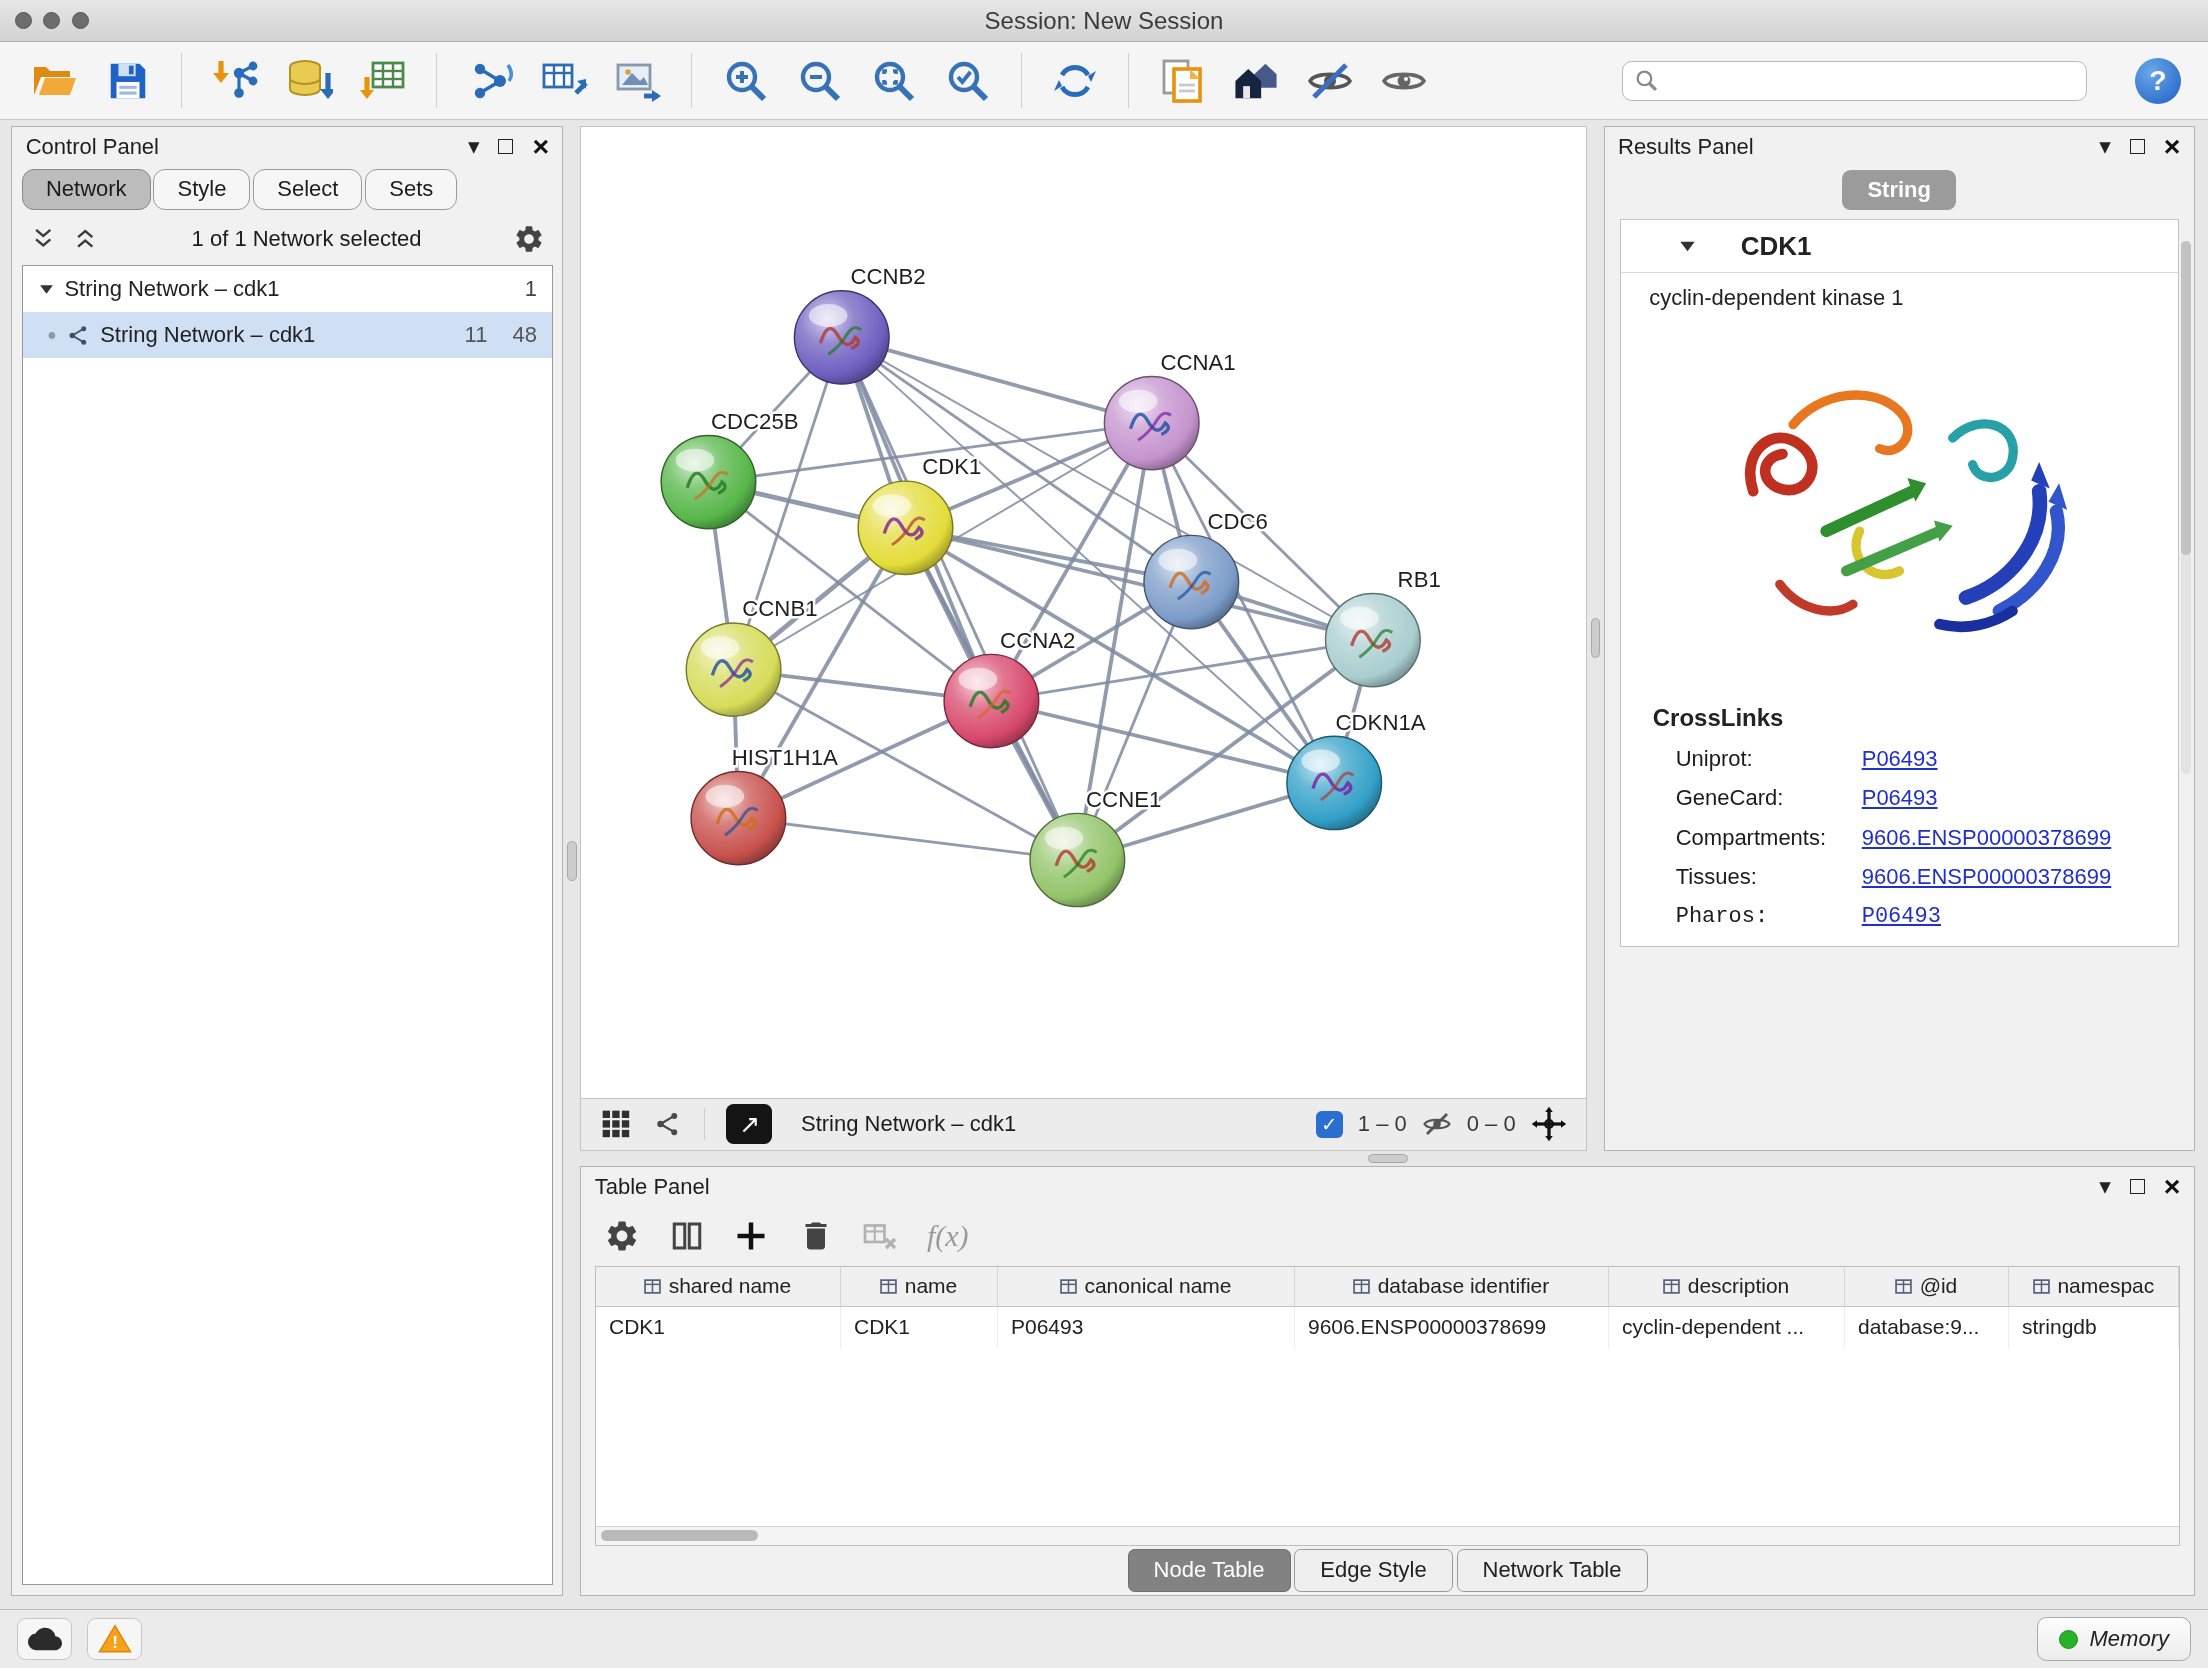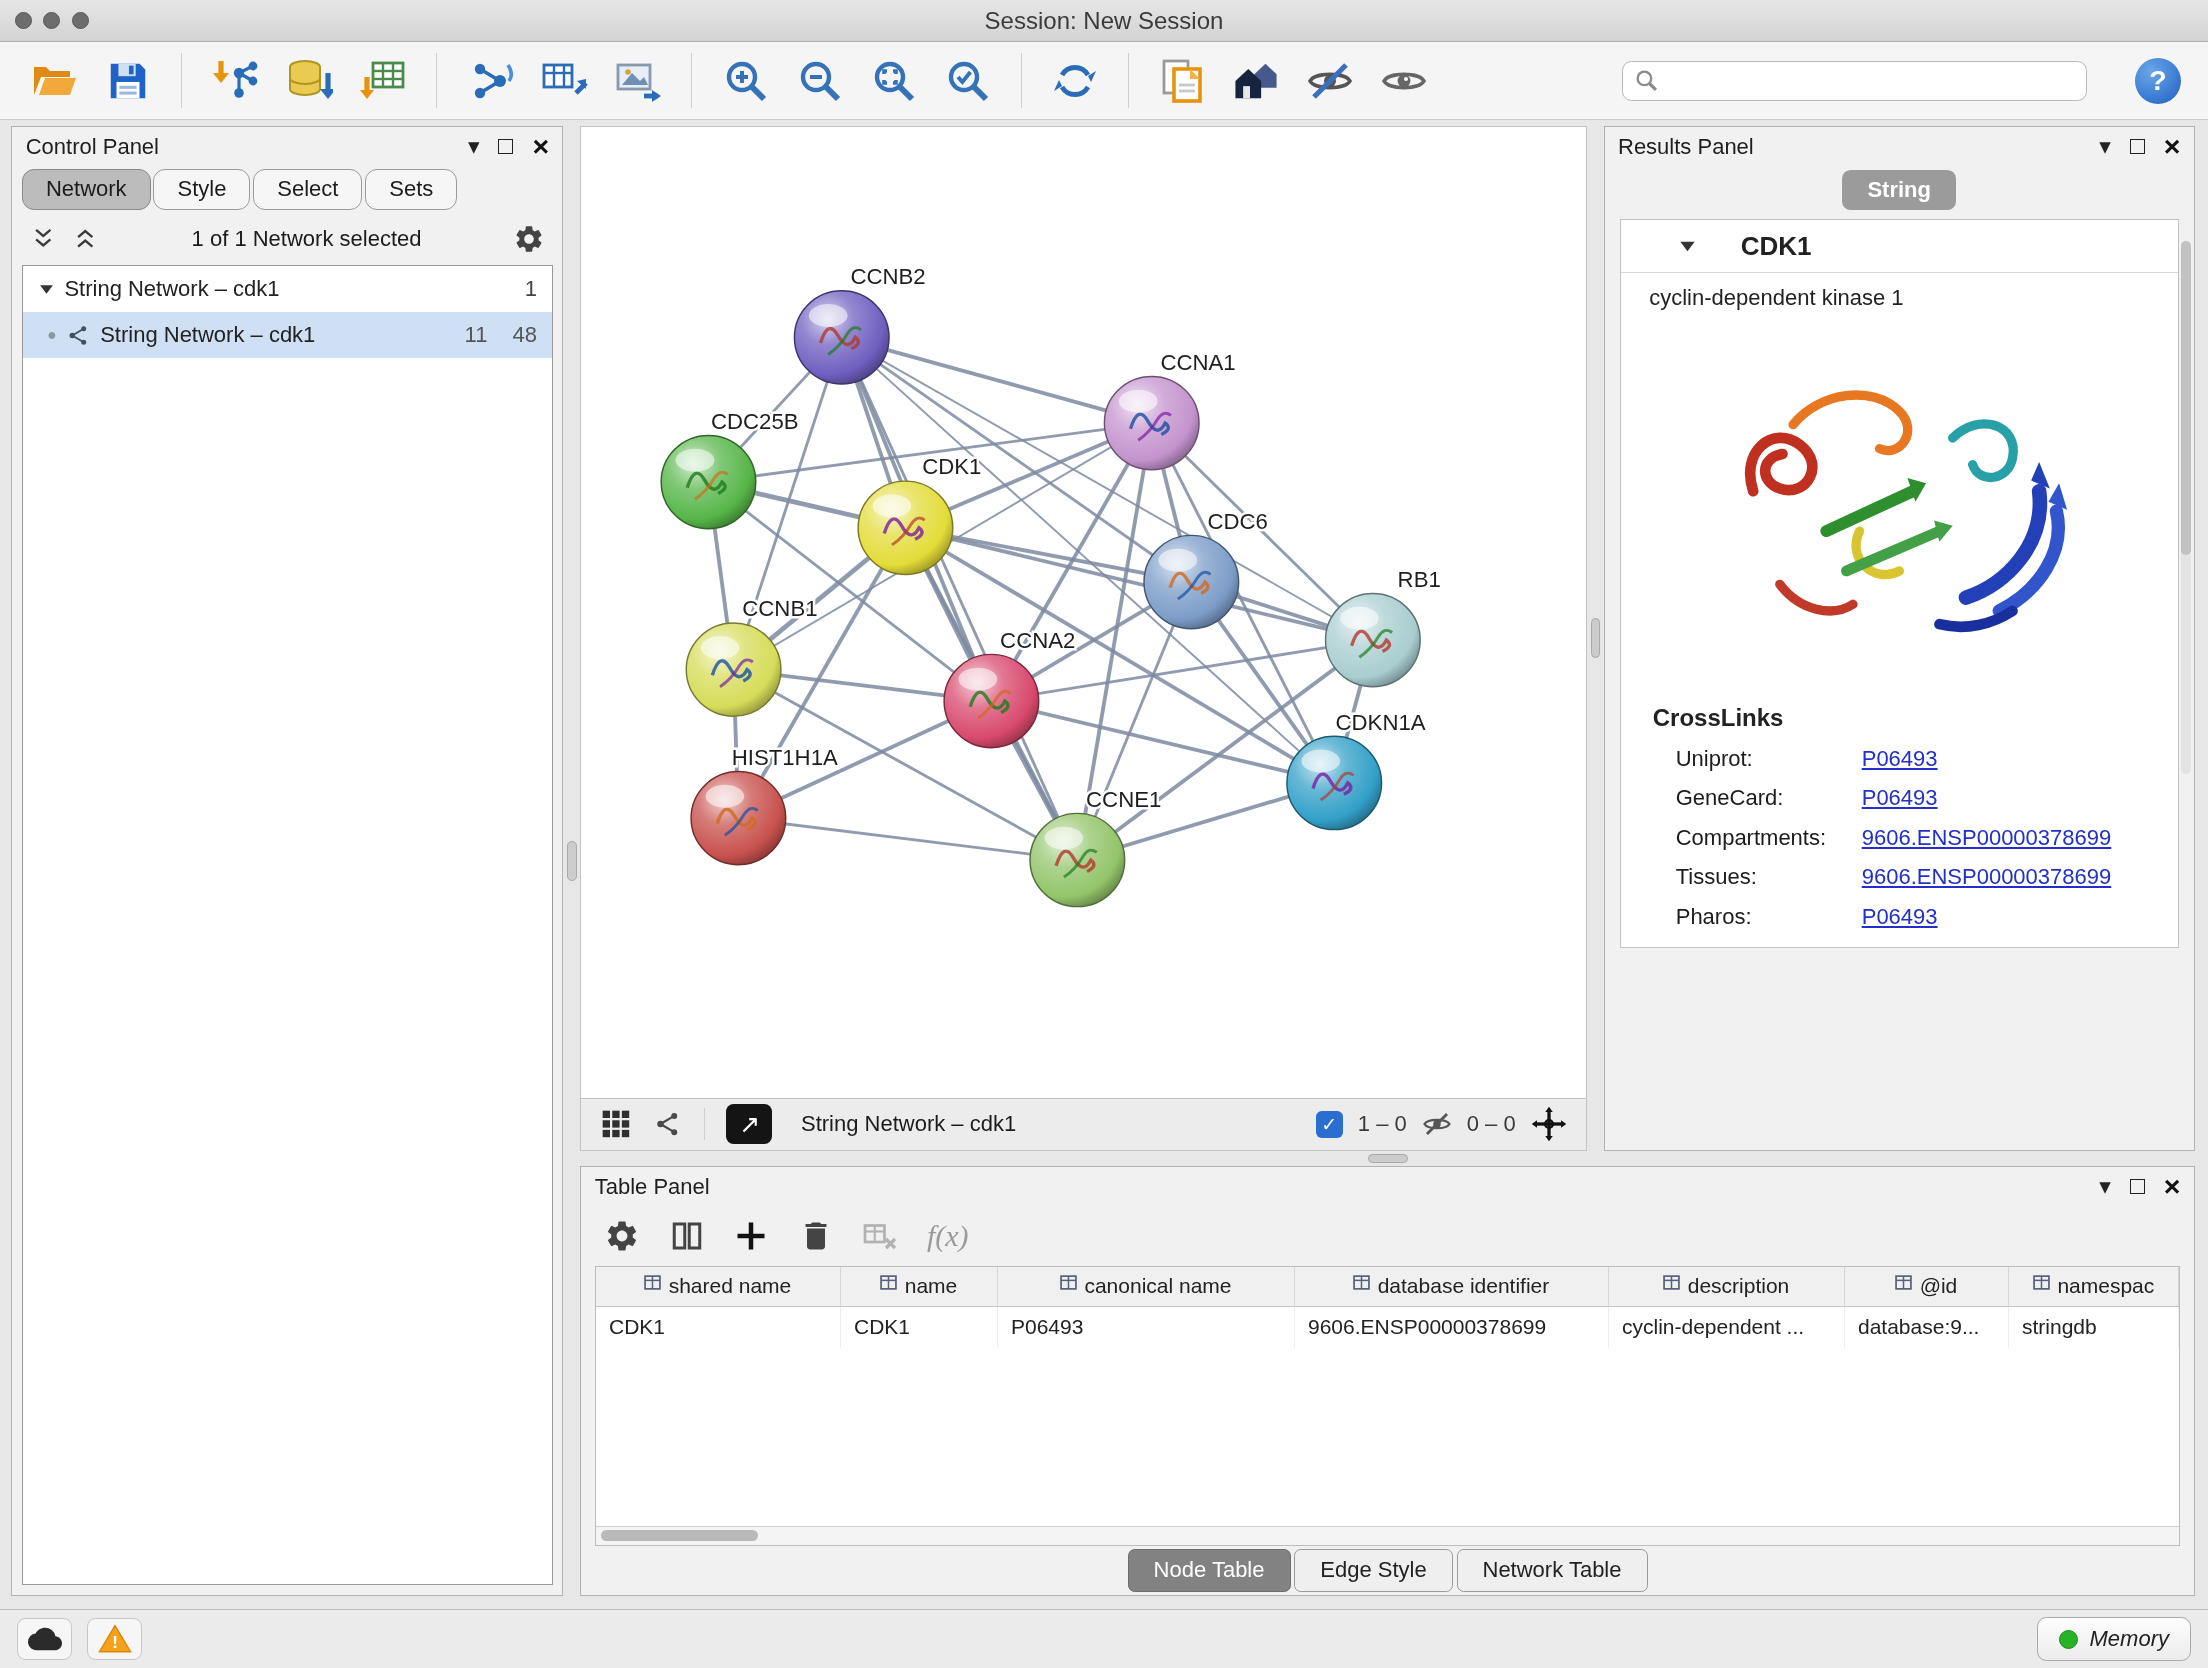--- a/index.html
+++ b/index.html
@@ -92,21 +92,21 @@
   .xl-label { width: 186px; color: #1c1c1c; }
   .xl-link { color: #2030c8; text-decoration: underline; }
   .rp-scroll { position: absolute; right: 2.9px; top: 114px; width: 9.5px; height: 533px; background: #e3e3e3; border-radius: 4.8px; }
   .rp-thumb { width: 9.5px; height: 314px; background: #c2c2c2; border-radius: 4.8px; }
   
   .table-panel { flex: 1; min-height: 0; }
   .tp-toolbar { height: 59px; display: flex; align-items: center; gap: 28.5px; padding: 0 23px; }
   .tp-body { flex: 1; background: #fff; border: 1px solid #bdbdbd; margin: 0 13.3px; display: flex; flex-direction: column; overflow: hidden; }
   .tgrid { display: grid; grid-template-columns: 245px 157px 297px 314px 236px 164px 1fr; }
   .thead { background: #f0f0f0; border-bottom: 1px solid #c4c4c4; }
-  .th { display: flex; gap: 7.6px; justify-content: center; padding: 7.6px 5.7px; font-size: 21px; border-right: 1px solid #d6d6d6; white-space: nowrap; overflow: hidden; }
+  .th { display: flex; align-items: center; gap: 7.6px; justify-content: center; padding: 7.6px 5.7px; font-size: 21px; border-right: 1px solid #d6d6d6; white-space: nowrap; overflow: hidden; }
   .td { padding: 8.6px 13.3px; font-size: 21px; border-right: 1px solid #eeeeee; white-space: nowrap; overflow: hidden; }
   .tfill { flex: 1; }
   .hscroll { height: 19px; border-top: 1px solid #d0d0d0; background: #f4f4f4; display: flex; align-items: center; padding: 0 5.7px; }
   .hthumb { width: 157px; height: 11.4px; background: #b9b9b9; border-radius: 6.7px; }
   .tp-tabs { height: 49px; display: flex; align-items: center; justify-content: center; gap: 3.8px; }
   .tp-tab { border: 1px solid #9a9a9a; background: #efefef; border-radius: 6.7px; padding: 7.6px 25px; font-size: 22px; }
   .tp-tab.active { background: #828282; color: #fff; border-color: #6d6d6d; }
   
   .statusbar { height: 59px; flex: 0 0 59px; background: #ebebeb; border-top: 1px solid #bdbdbd; display: flex; align-items: center; padding: 0 17px; gap: 15px; }
   .sb-btn { width: 55px; height: 42px; border: 1px solid #c6c6c6; border-radius: 8.6px; background: #f6f6f6; display: flex; align-items: center; justify-content: center; }
@@ -643,21 +643,21 @@
             <span class="xl-link">P06493</span>
           </div>
           <div class="xl-row">
             <span class="xl-label">Compartments:</span>
             <span class="xl-link">9606.ENSP00000378699</span>
           </div>
           <div class="xl-row">
             <span class="xl-label">Tissues:</span>
             <span class="xl-link">9606.ENSP00000378699</span>
           </div>
-          <div class="xl-row" style="padding-bottom:17px;">
+          <div class="xl-row" style="padding-bottom:17px;font-family:Liberation Mono, monospace;">
             <span class="xl-label">Pharos:</span>
             <span class="xl-link">P06493</span>
           </div>
         </div>
         <div class="rp-scroll">
             <div class="rp-thumb"></div>
           </div>
       </div>
     </div>
 

